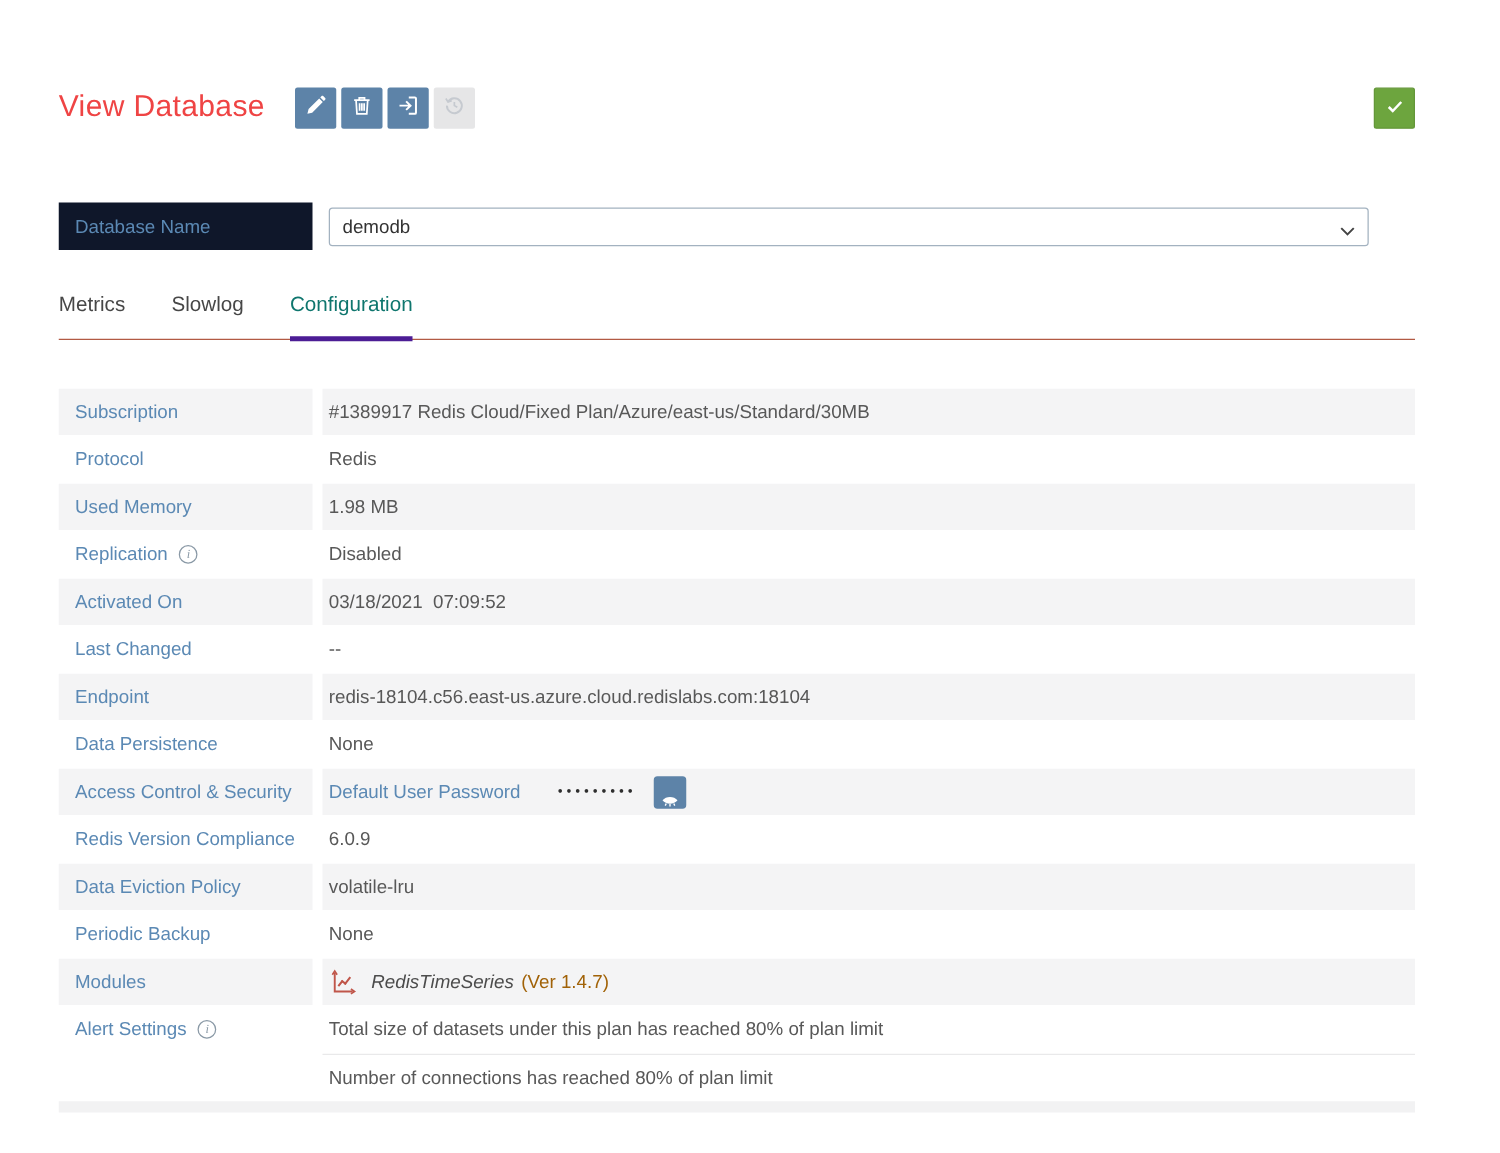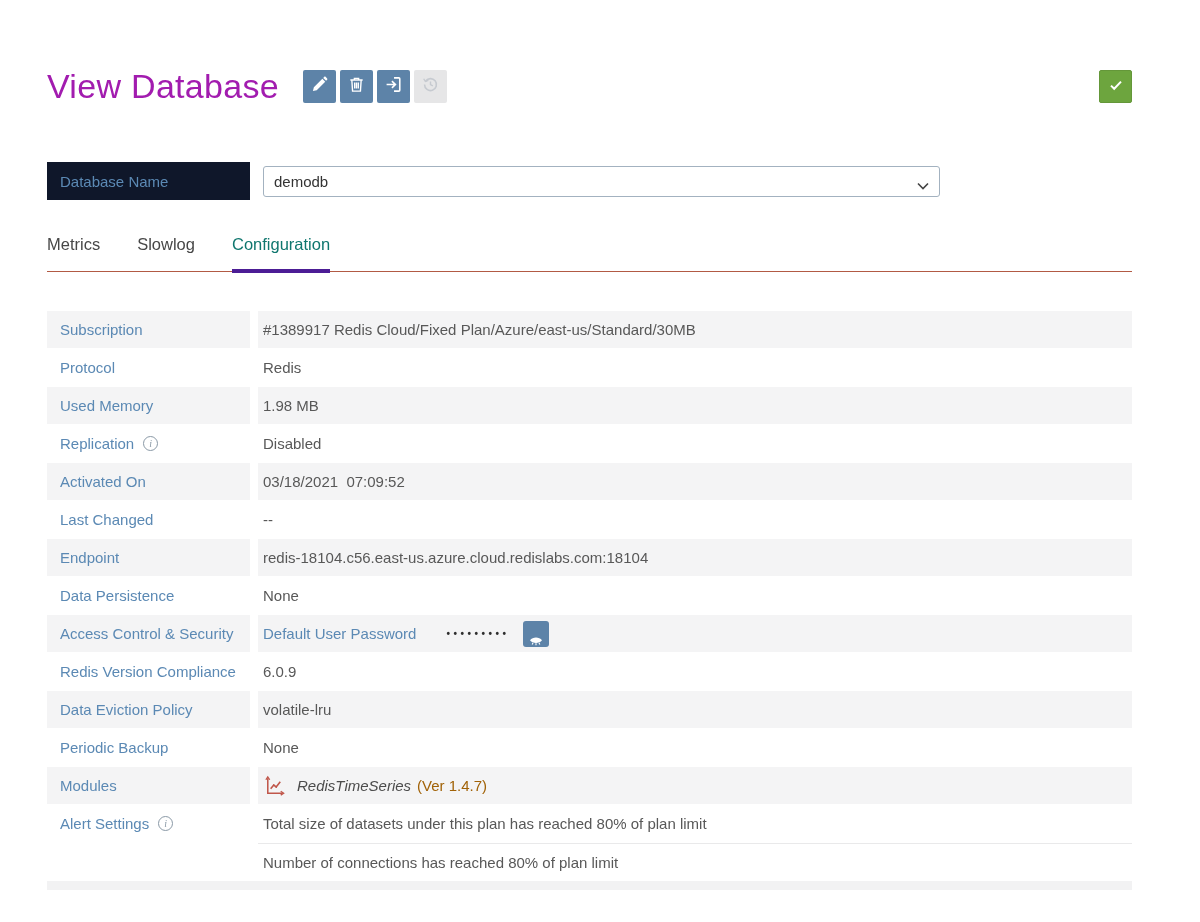--- a/index.html
+++ b/index.html
@@ -7,21 +7,21 @@
   body {
     width: 1200px; height: 922px;
     font-family: "Liberation Sans", "DejaVu Sans", sans-serif;
     overflow: hidden;
   }
   .content { margin-left: 47px; width: 1085px; }
 
   
   .page-header { display: flex; align-items: center; margin-top: 66px; height: 40px; }
   .page-title {
-    font-size: 34px; font-weight: 300; color: #a21caf;
+    font-size: 24px; font-weight: 300; color: #ef4444;
     margin: 0; letter-spacing: 0.3px;
   }
   .toolbar { display: flex; gap: 4px; margin-left: 24px; }
   .tbtn {
     width: 33px; height: 33px; background: #5d83a8; border: none; border-radius: 2px;
     display: flex; align-items: center; justify-content: center; padding: 0; cursor: pointer;
   }
   .tbtn.disabled { background: #e6e6e7; cursor: default; }
   .confirm-btn {
     margin-left: auto; width: 33px; height: 33px; background: #6da53e;
@@ -31,21 +31,21 @@
 
   
   .db-row { margin-top: 56px; display: flex; align-items: center; height: 38px; }
   .db-label {
     width: 203px; height: 38px; background: #0f172a;
     display: flex; align-items: center; padding-left: 13px;
     color: #5b89b4; font-size: 15px;
   }
   .select-wrap { position: relative; margin-left: 13px; }
   .db-select {
-    width: 677px; height: 31px; border: 1px solid #a3b2c0; border-radius: 3px;
+    width: 832px; height: 31px; border: 1px solid #a3b2c0; border-radius: 3px;
     background: #fff; font-family: inherit; font-size: 15px; color: #333;
     padding: 0 30px 0 10px; appearance: none; -webkit-appearance: none;
   }
   .select-chevron { position: absolute; right: 11px; top: 10px; pointer-events: none; }
 
   
   .tabs { display: flex; gap: 37px; margin-top: 35px; border-bottom: 1px solid #b25a44; }
   .tab { font-size: 16.5px; color: #474747; padding-bottom: 15px; cursor: pointer; }
   .tab.active { color: #0f766e; border-bottom: 4px solid #4c1d95; margin-bottom: -2px; }
 

